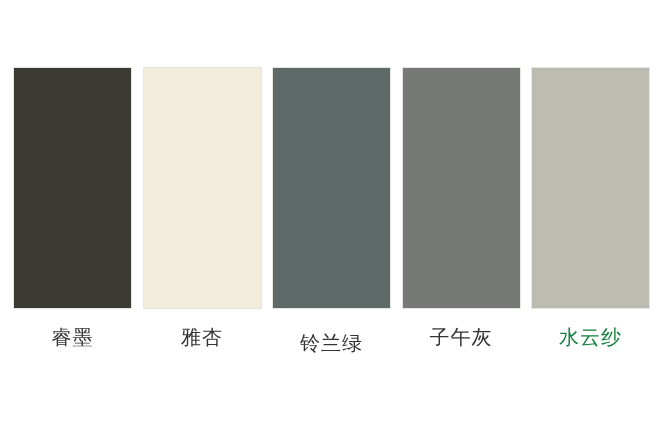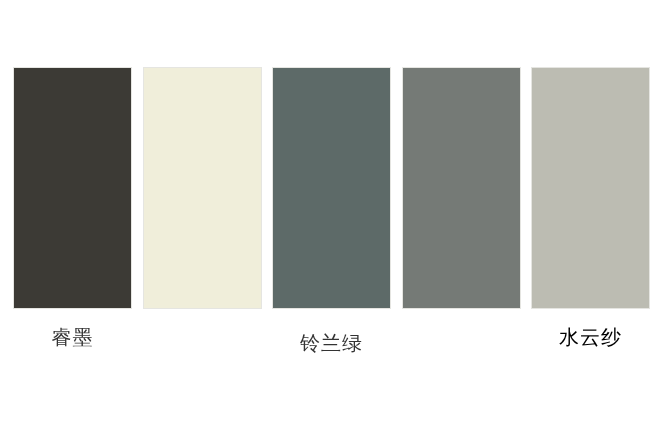--- a/index.html
+++ b/index.html
@@ -98,21 +98,23 @@
     <div class="swatch-cell">
       <div class="swatch-chip" style="background-color: rgb(188, 188, 178);"></div>
     </div>
 
   </div>
 
   <div id="label-row">
 
     <div class="label-cell" style="color: rgb(51, 51, 51);">睿墨</div>
 
+    <div class="label-cell" style="color: rgb(51, 51, 51);">雅杏</div>
 
     <div class="label-cell" style="color: rgb(51, 51, 51); margin-top: 12px;">铃兰绿</div>
 
+    <div class="label-cell" style="color: rgb(51, 51, 51);">子午灰</div>
 
-    <div class="label-cell" style="color: #000000;">水云纱</div>
+    <div class="label-cell" style="color: #15803d;">水云纱</div>
 
   </div>
 
 </div>
 
 </body></html>

